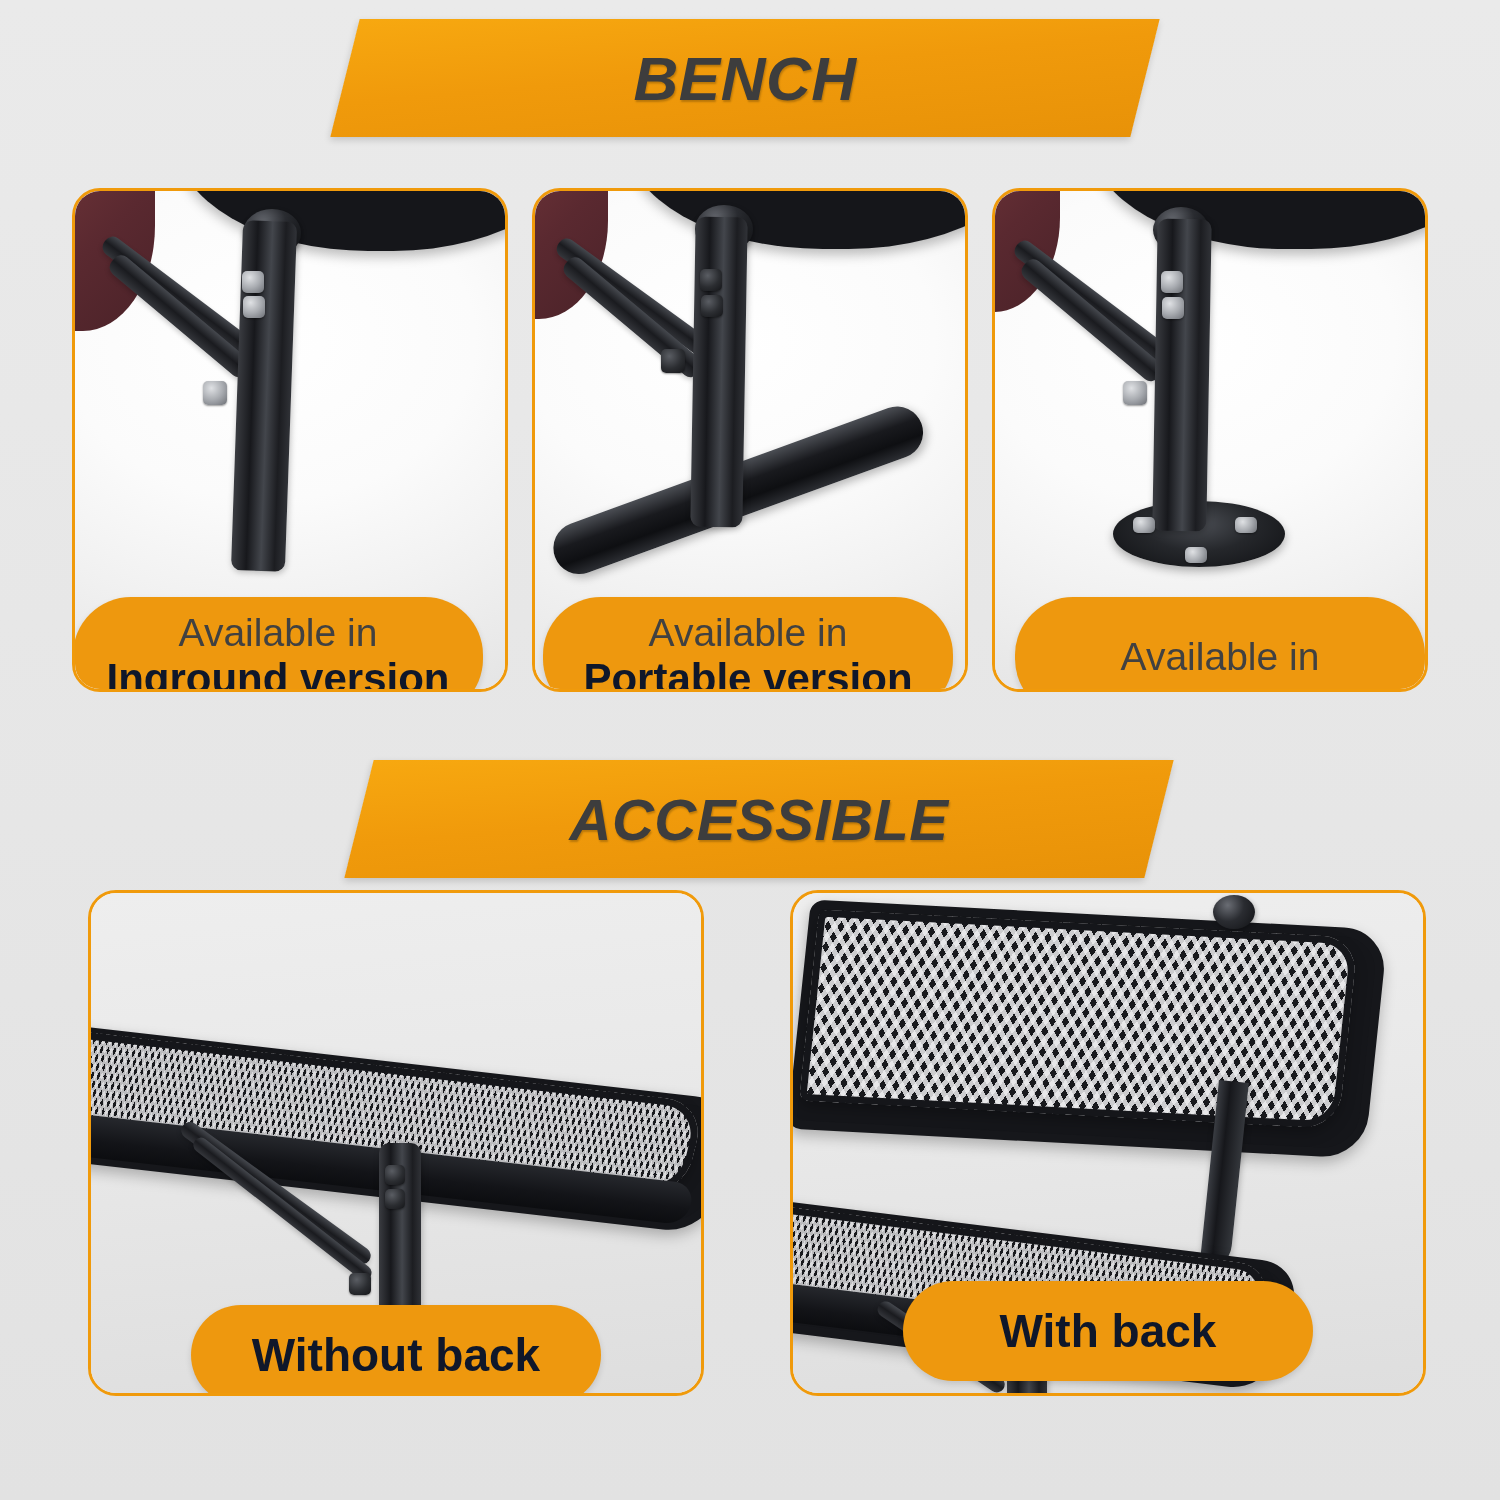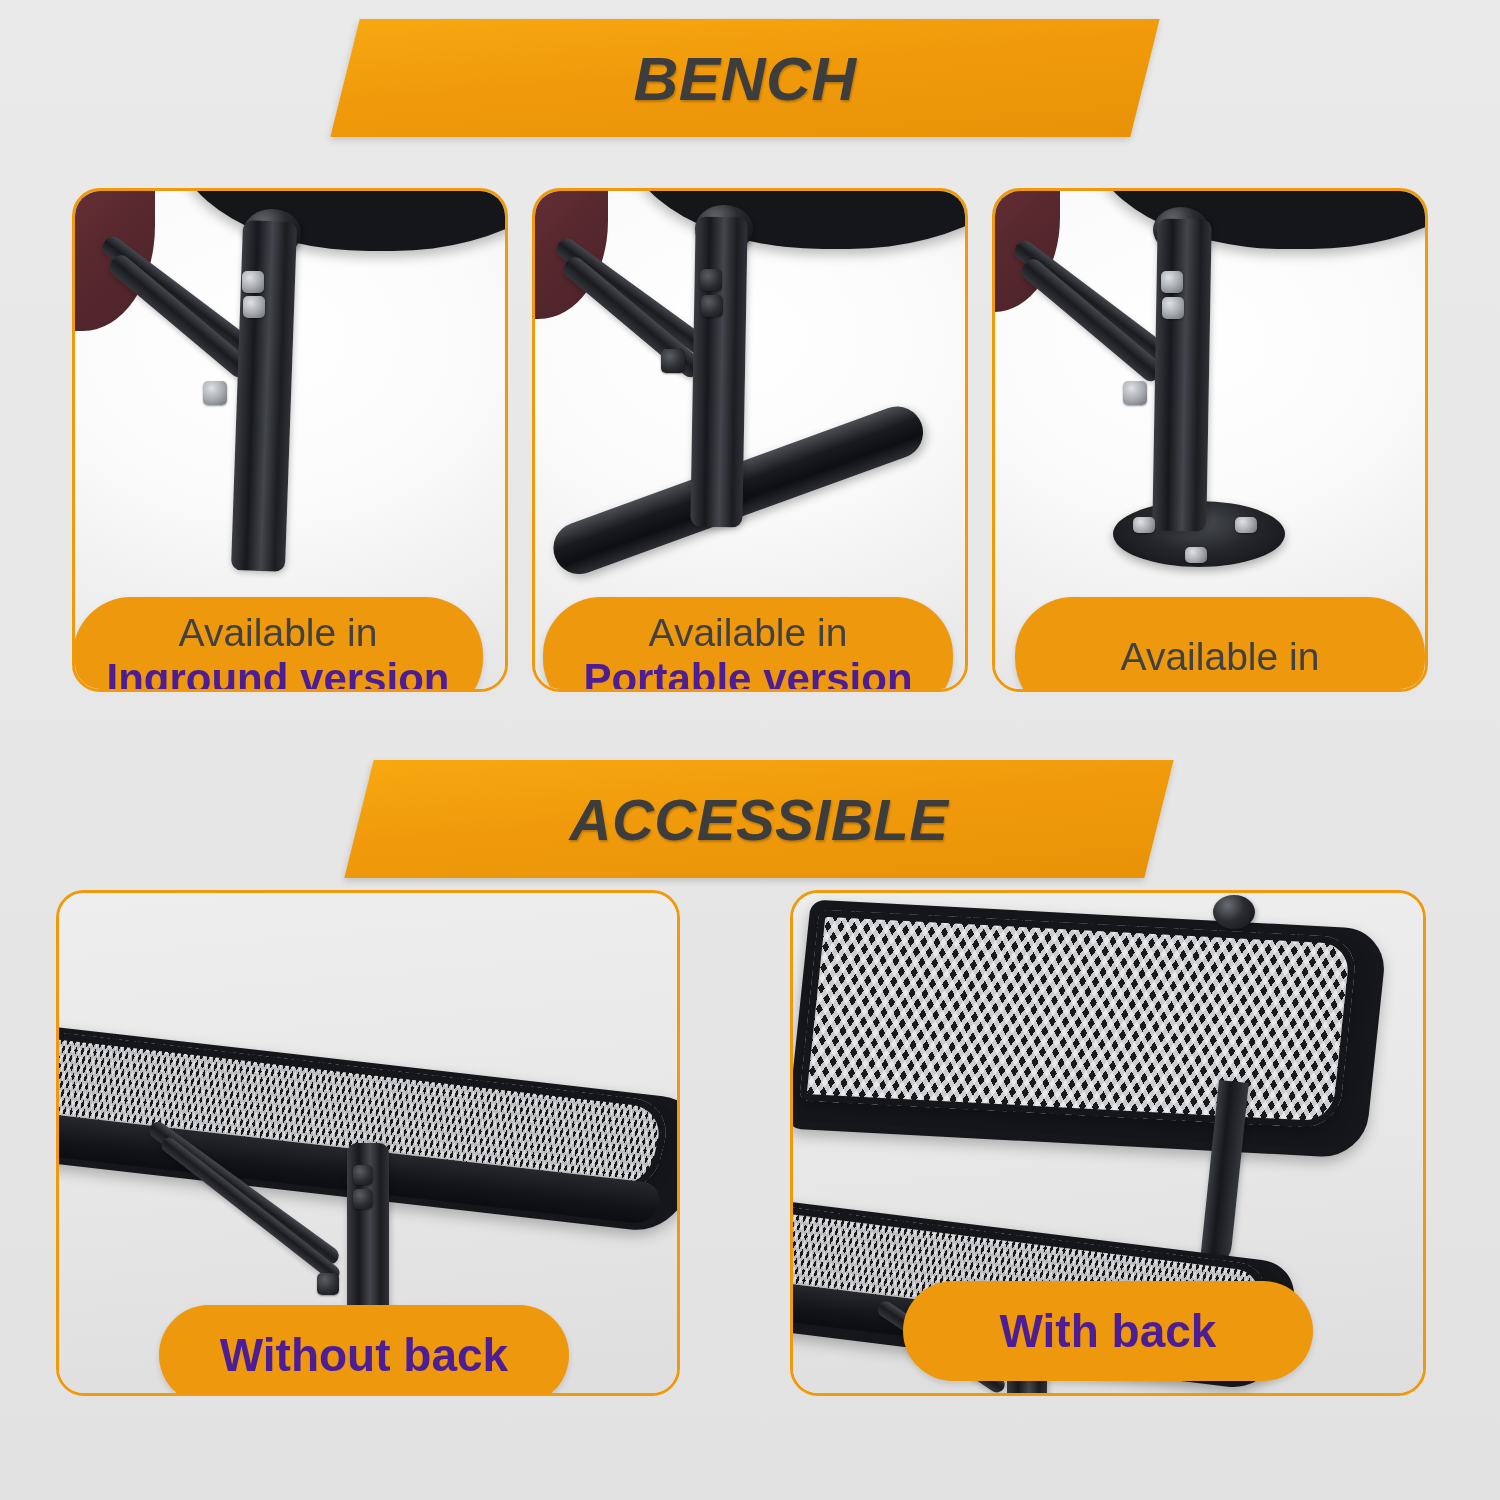--- a/index.html
+++ b/index.html
@@ -107,21 +107,21 @@
     box-shadow: 0 3px 6px rgba(0,0,0,0.13);
     z-index: 6;
   }
   .pill .line1 {
     color: #414141;
     font-size: 39px;
     line-height: 1.12;
     font-weight: normal;
   }
   .pill .line2 {
-    color: #4c1d95;
+    color: #0f172a;
     font-size: 42px;
     line-height: 1.15;
     font-weight: bold;
   }
   .pill.single .line2 {
     font-size: 46px;
   }
 
   
   .seat-slab-top {
@@ -277,21 +277,21 @@
     </div>
   </div>
 
   <div class="banner-wrap" id="banner-comfort">
     <div class="banner-shape"></div>
     <div class="banner-text">
       <span class="part-dark">ACCESSIBLE</span>
     </div>
   </div>
 
-  <div class="card" style="left:56px; top:890px; width:610px; height:500px;padding-left:8px;">
+  <div class="card" style="left:88px; top:890px; width:610px; height:500px;">
     <div class="photo">
       <div class="studio-bg-lower"></div>
 
       <div class="mesh-frame" style="left:-60px; top:128px; width:680px; height:118px; background:#15161a;
                   transform-origin:left center; transform:rotate(6.5deg) skewX(-7deg);
                   border-radius:10px 46px 46px 10px;"></div>
       <div class="mesh mesh-fine" style="left:-52px; top:134px; width:660px; height:96px;
                   transform-origin:left center; transform:rotate(6.5deg) skewX(-7deg);
                   border-radius:8px 40px 40px 8px;"></div>
 

